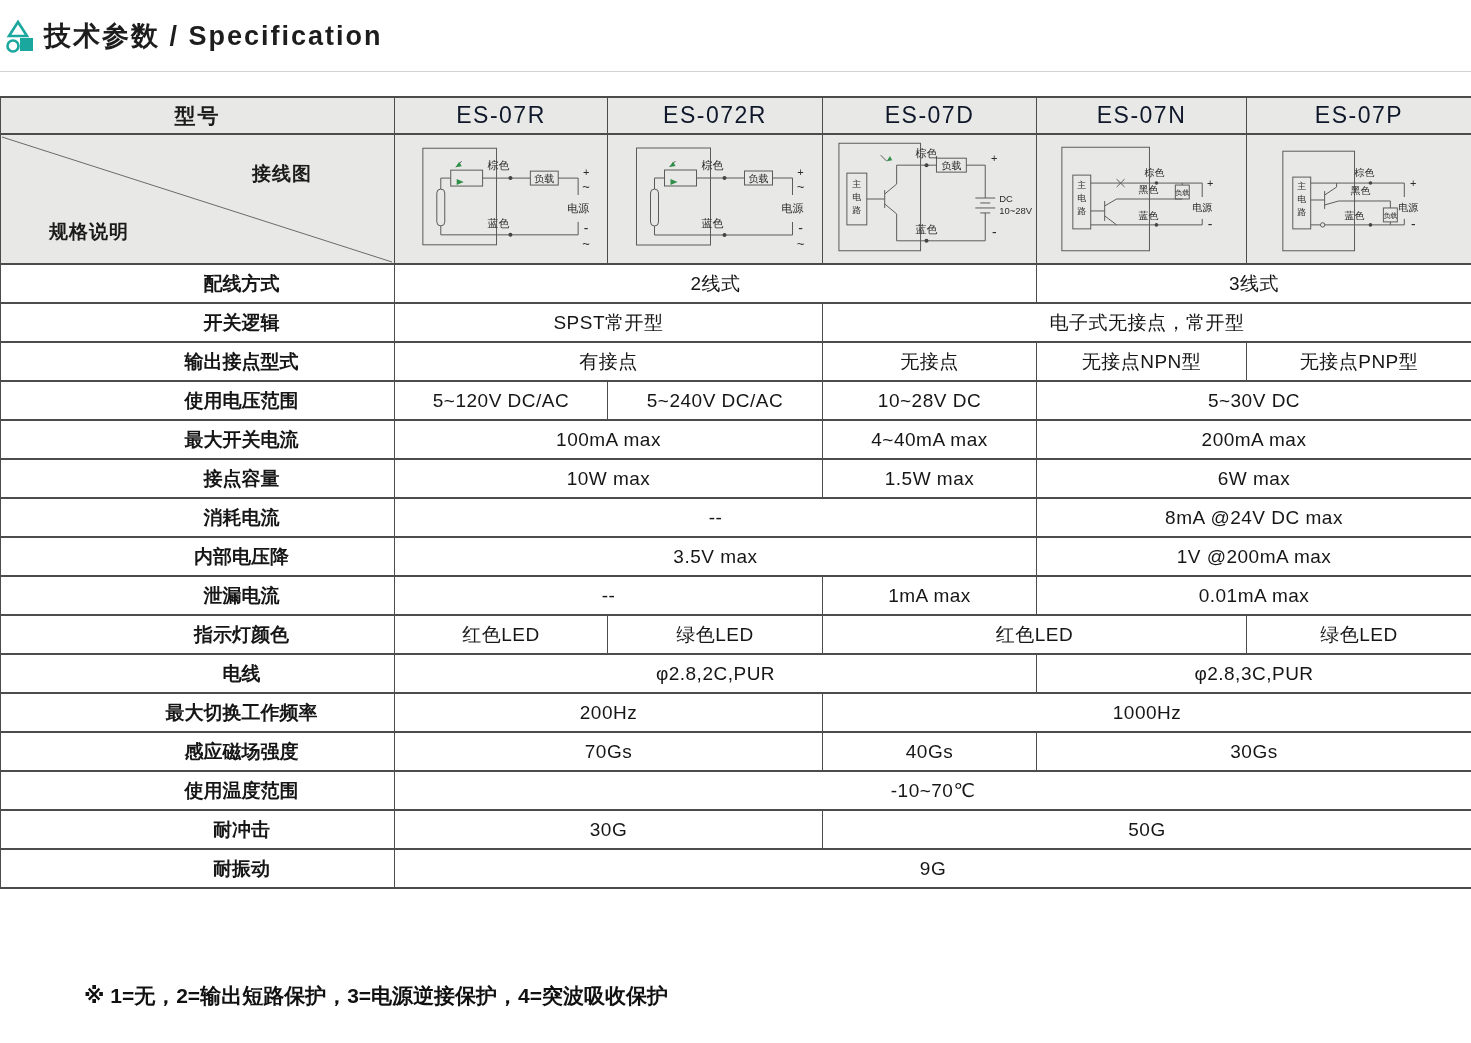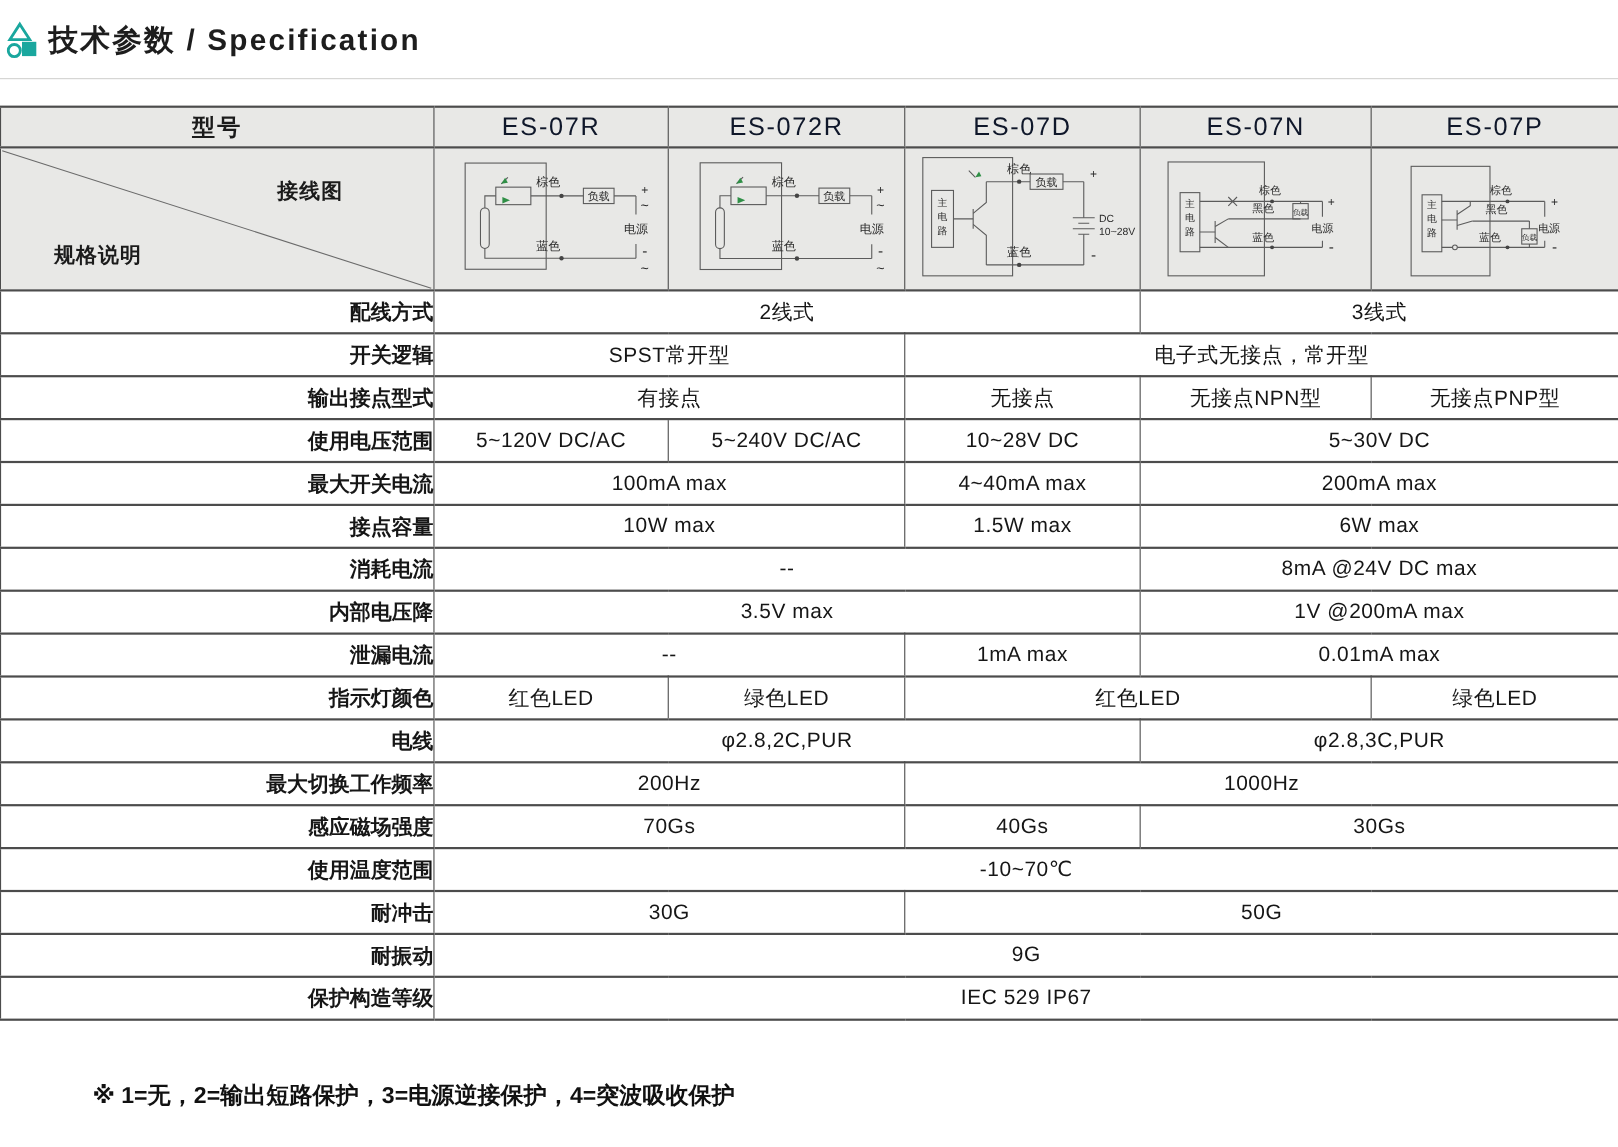--- a/index.html
+++ b/index.html
@@ -35,21 +35,21 @@
   .corner-bottom { position:absolute; bottom:18px; left:48px; font-size:19px; font-weight:700; letter-spacing:1px; }
 
   .diag { display:block; width:100%; height:128px; }
   .diag .ln path, .diag .ln rect { stroke:#5b5b5b; fill:none; stroke-width:1; }
   .diag text { fill:#2b2b2b; font-family:"Liberation Sans","DejaVu Sans",sans-serif; }
   .diag .dot { fill:#444; }
   .diag .grn { fill:#2f8f46; }
   .diag .opn { fill:#e8e8e6; stroke:#5b5b5b; stroke-width:1; }
 
   tbody td { height:37px; font-size:19px; background:#ffffff; }
-  tbody td.row-label { text-align:right; padding-left:88px; font-weight:700; color:#161616; }
+  tbody td.row-label { text-align:center; padding-left:88px; font-weight:700; color:#161616; }
   tbody td.value { text-align:center; font-weight:400; color:#161616; letter-spacing:0.5px; }
 
   .footnote {
     position:absolute; left:84px; top:982px; font-size:21px; font-weight:bold;
     color:#111; white-space:nowrap;
   }
 </style>
 </head>
 <body>
 
@@ -337,20 +337,16 @@
       </tr>
       <tr>
         <td class="row-label">耐冲击</td>
         <td class="value" colspan="2">30G</td>
         <td class="value" colspan="3">50G</td>
       </tr>
       <tr>
         <td class="row-label">耐振动</td>
         <td class="value" colspan="5">9G</td>
       </tr>
-      <tr>
-        <td class="row-label">保护构造等级</td>
-        <td class="value" colspan="5">IEC 529 IP67</td>
-      </tr>
     </tbody>
 </table>
 
 <div class="footnote">※ 1=无，2=输出短路保护，3=电源逆接保护，4=突波吸收保护</div>
 
 </body></html>

